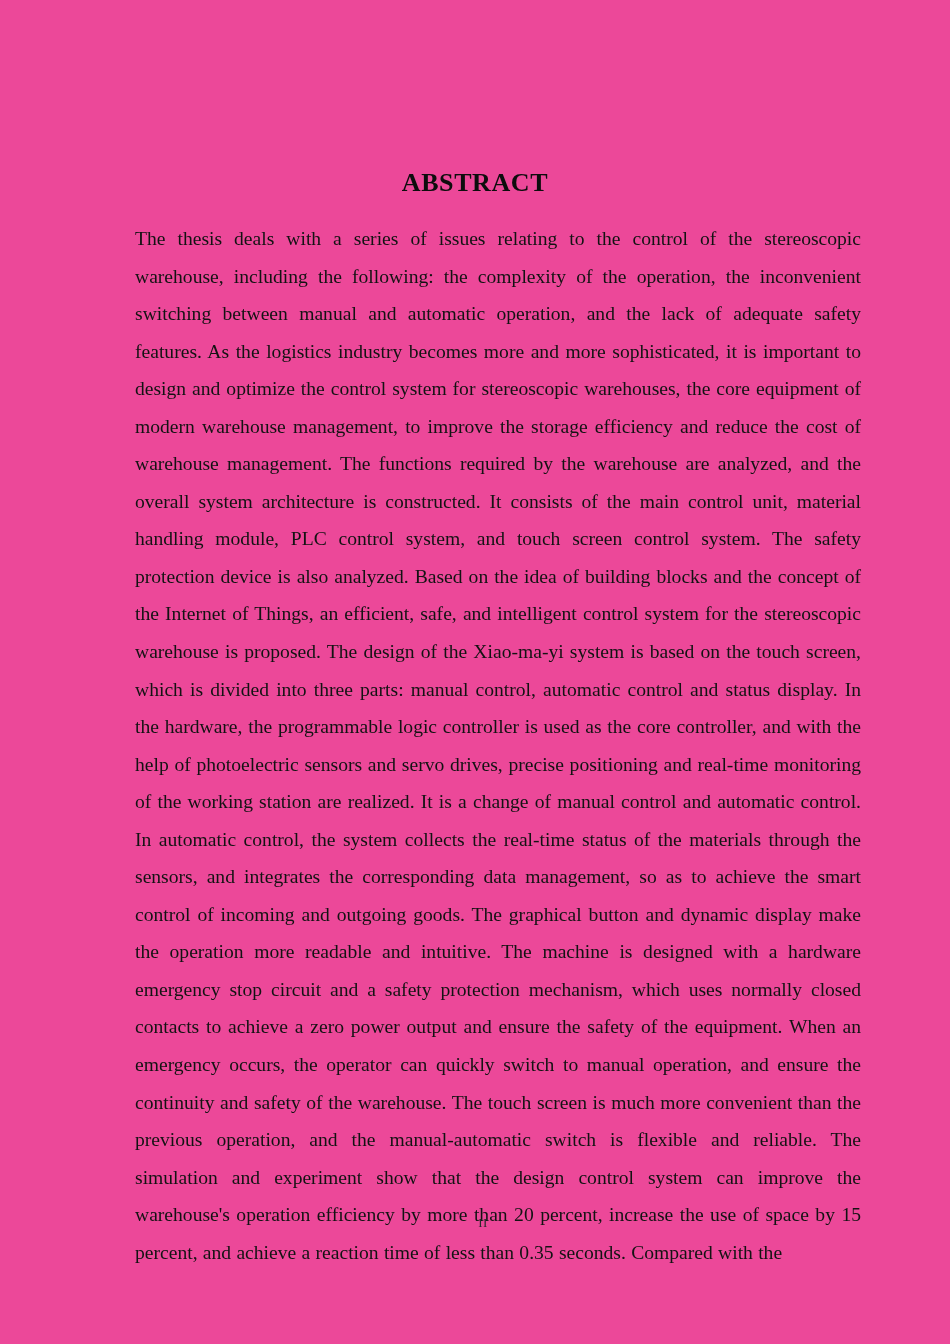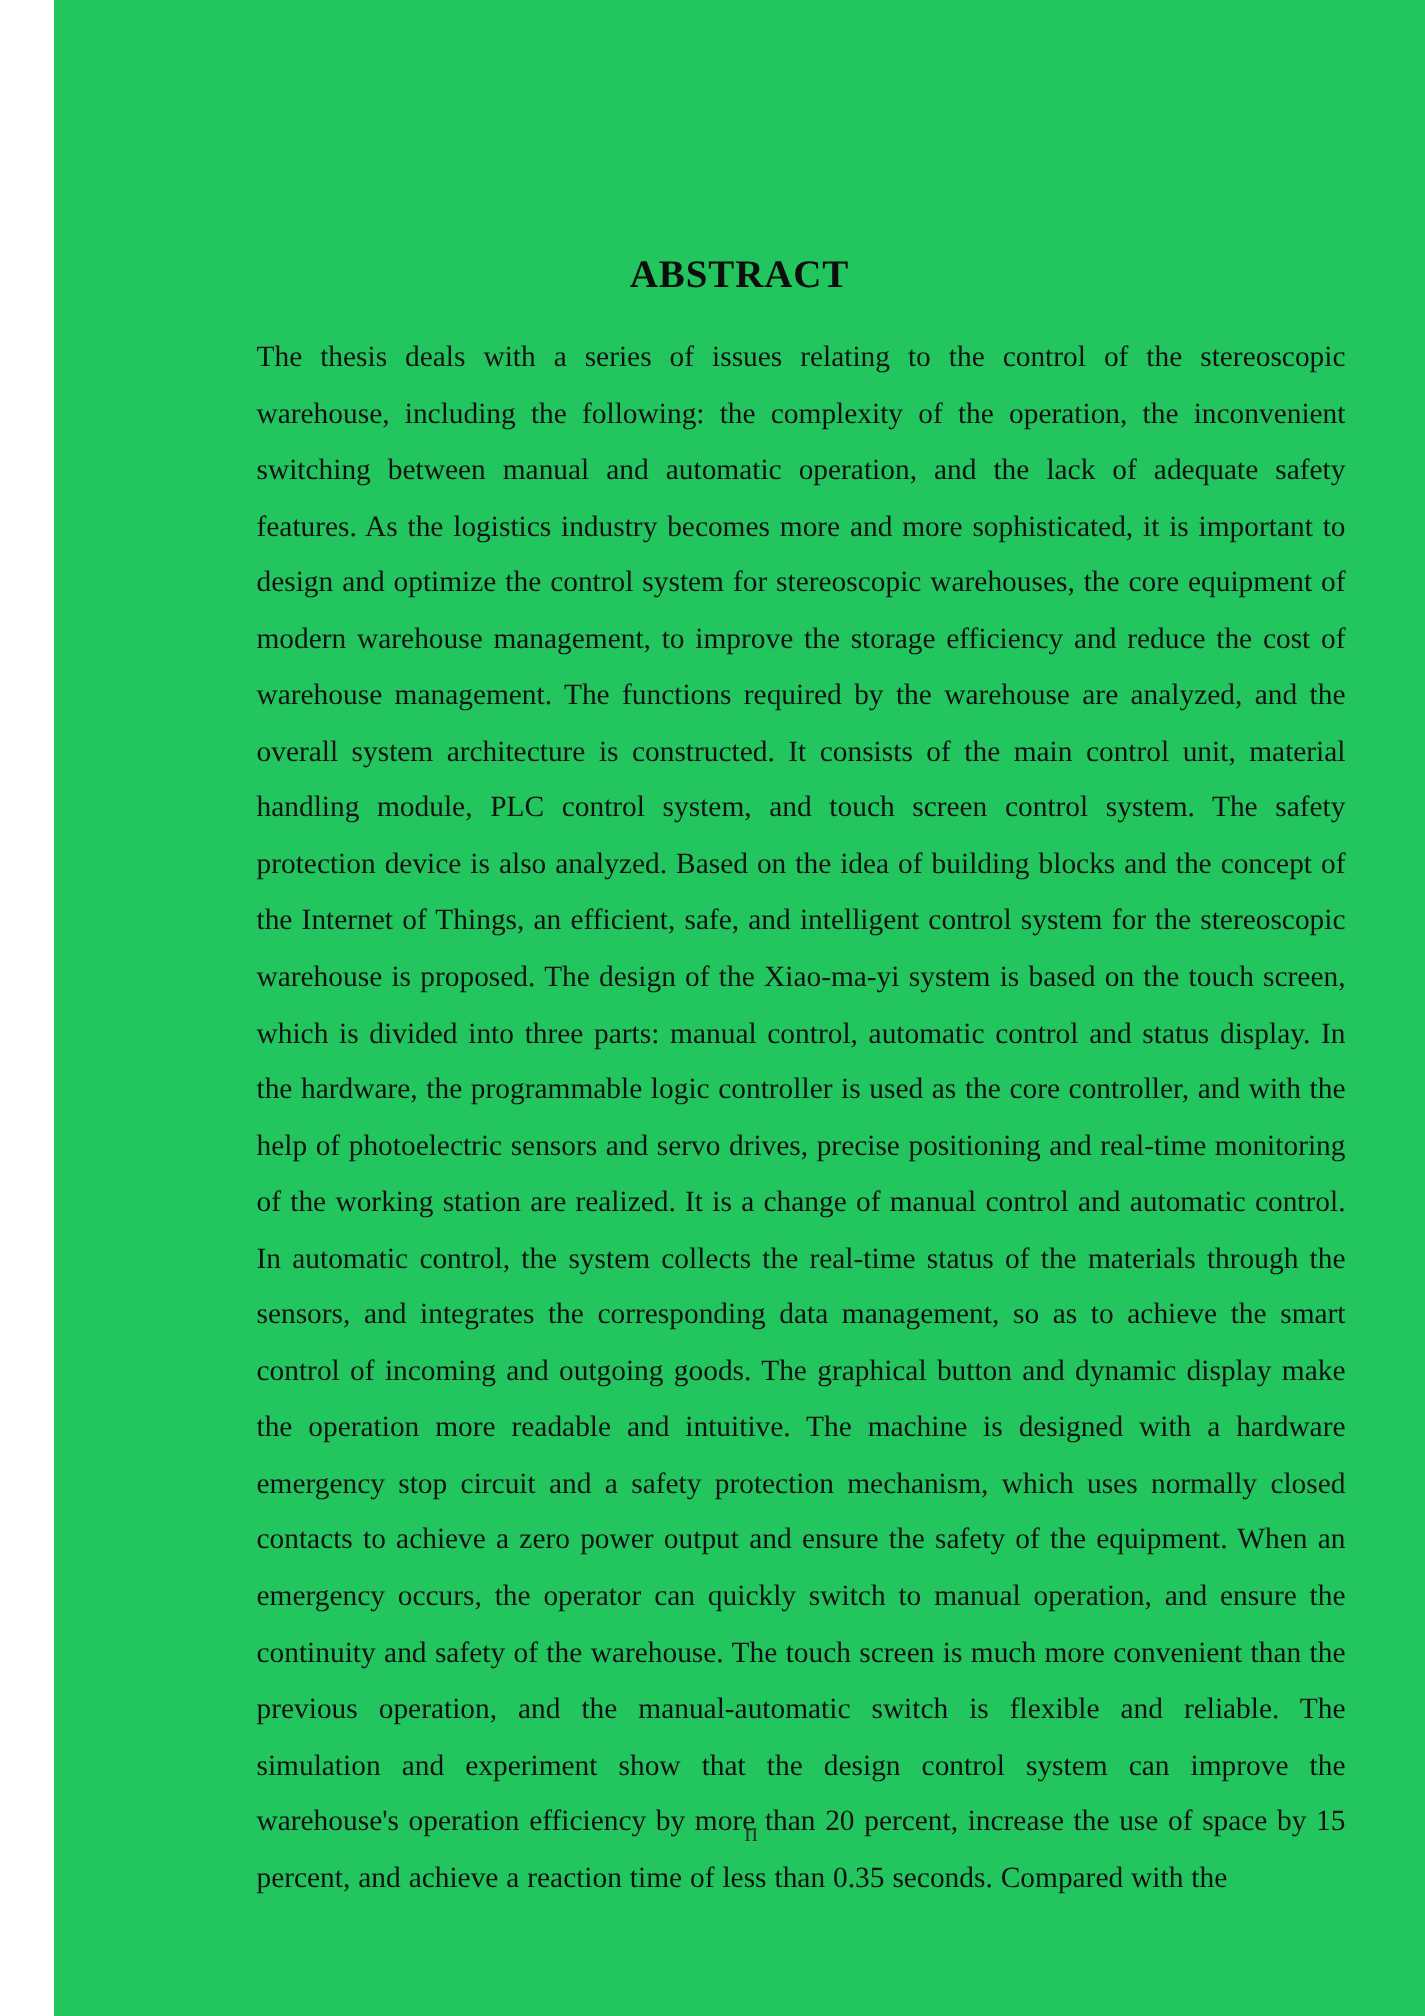--- a/index.html
+++ b/index.html
@@ -14,22 +14,21 @@
     position: relative;
     overflow: hidden;
     font-family: "Liberation Serif", "DejaVu Serif", serif;
     color: #111111;
     -webkit-font-smoothing: antialiased;
   }
 
   .page {
     position: absolute;
     inset: 0;
-    background: #22c55e;
-    margin-left: 36px;
+    background: #ec4899;
   }
 
   
   .page-title {
     position: absolute;
     left: 0;
     right: 0;
     top: 152px;
     text-align: center;
     font-family: "Liberation Serif", "DejaVu Serif", serif;

